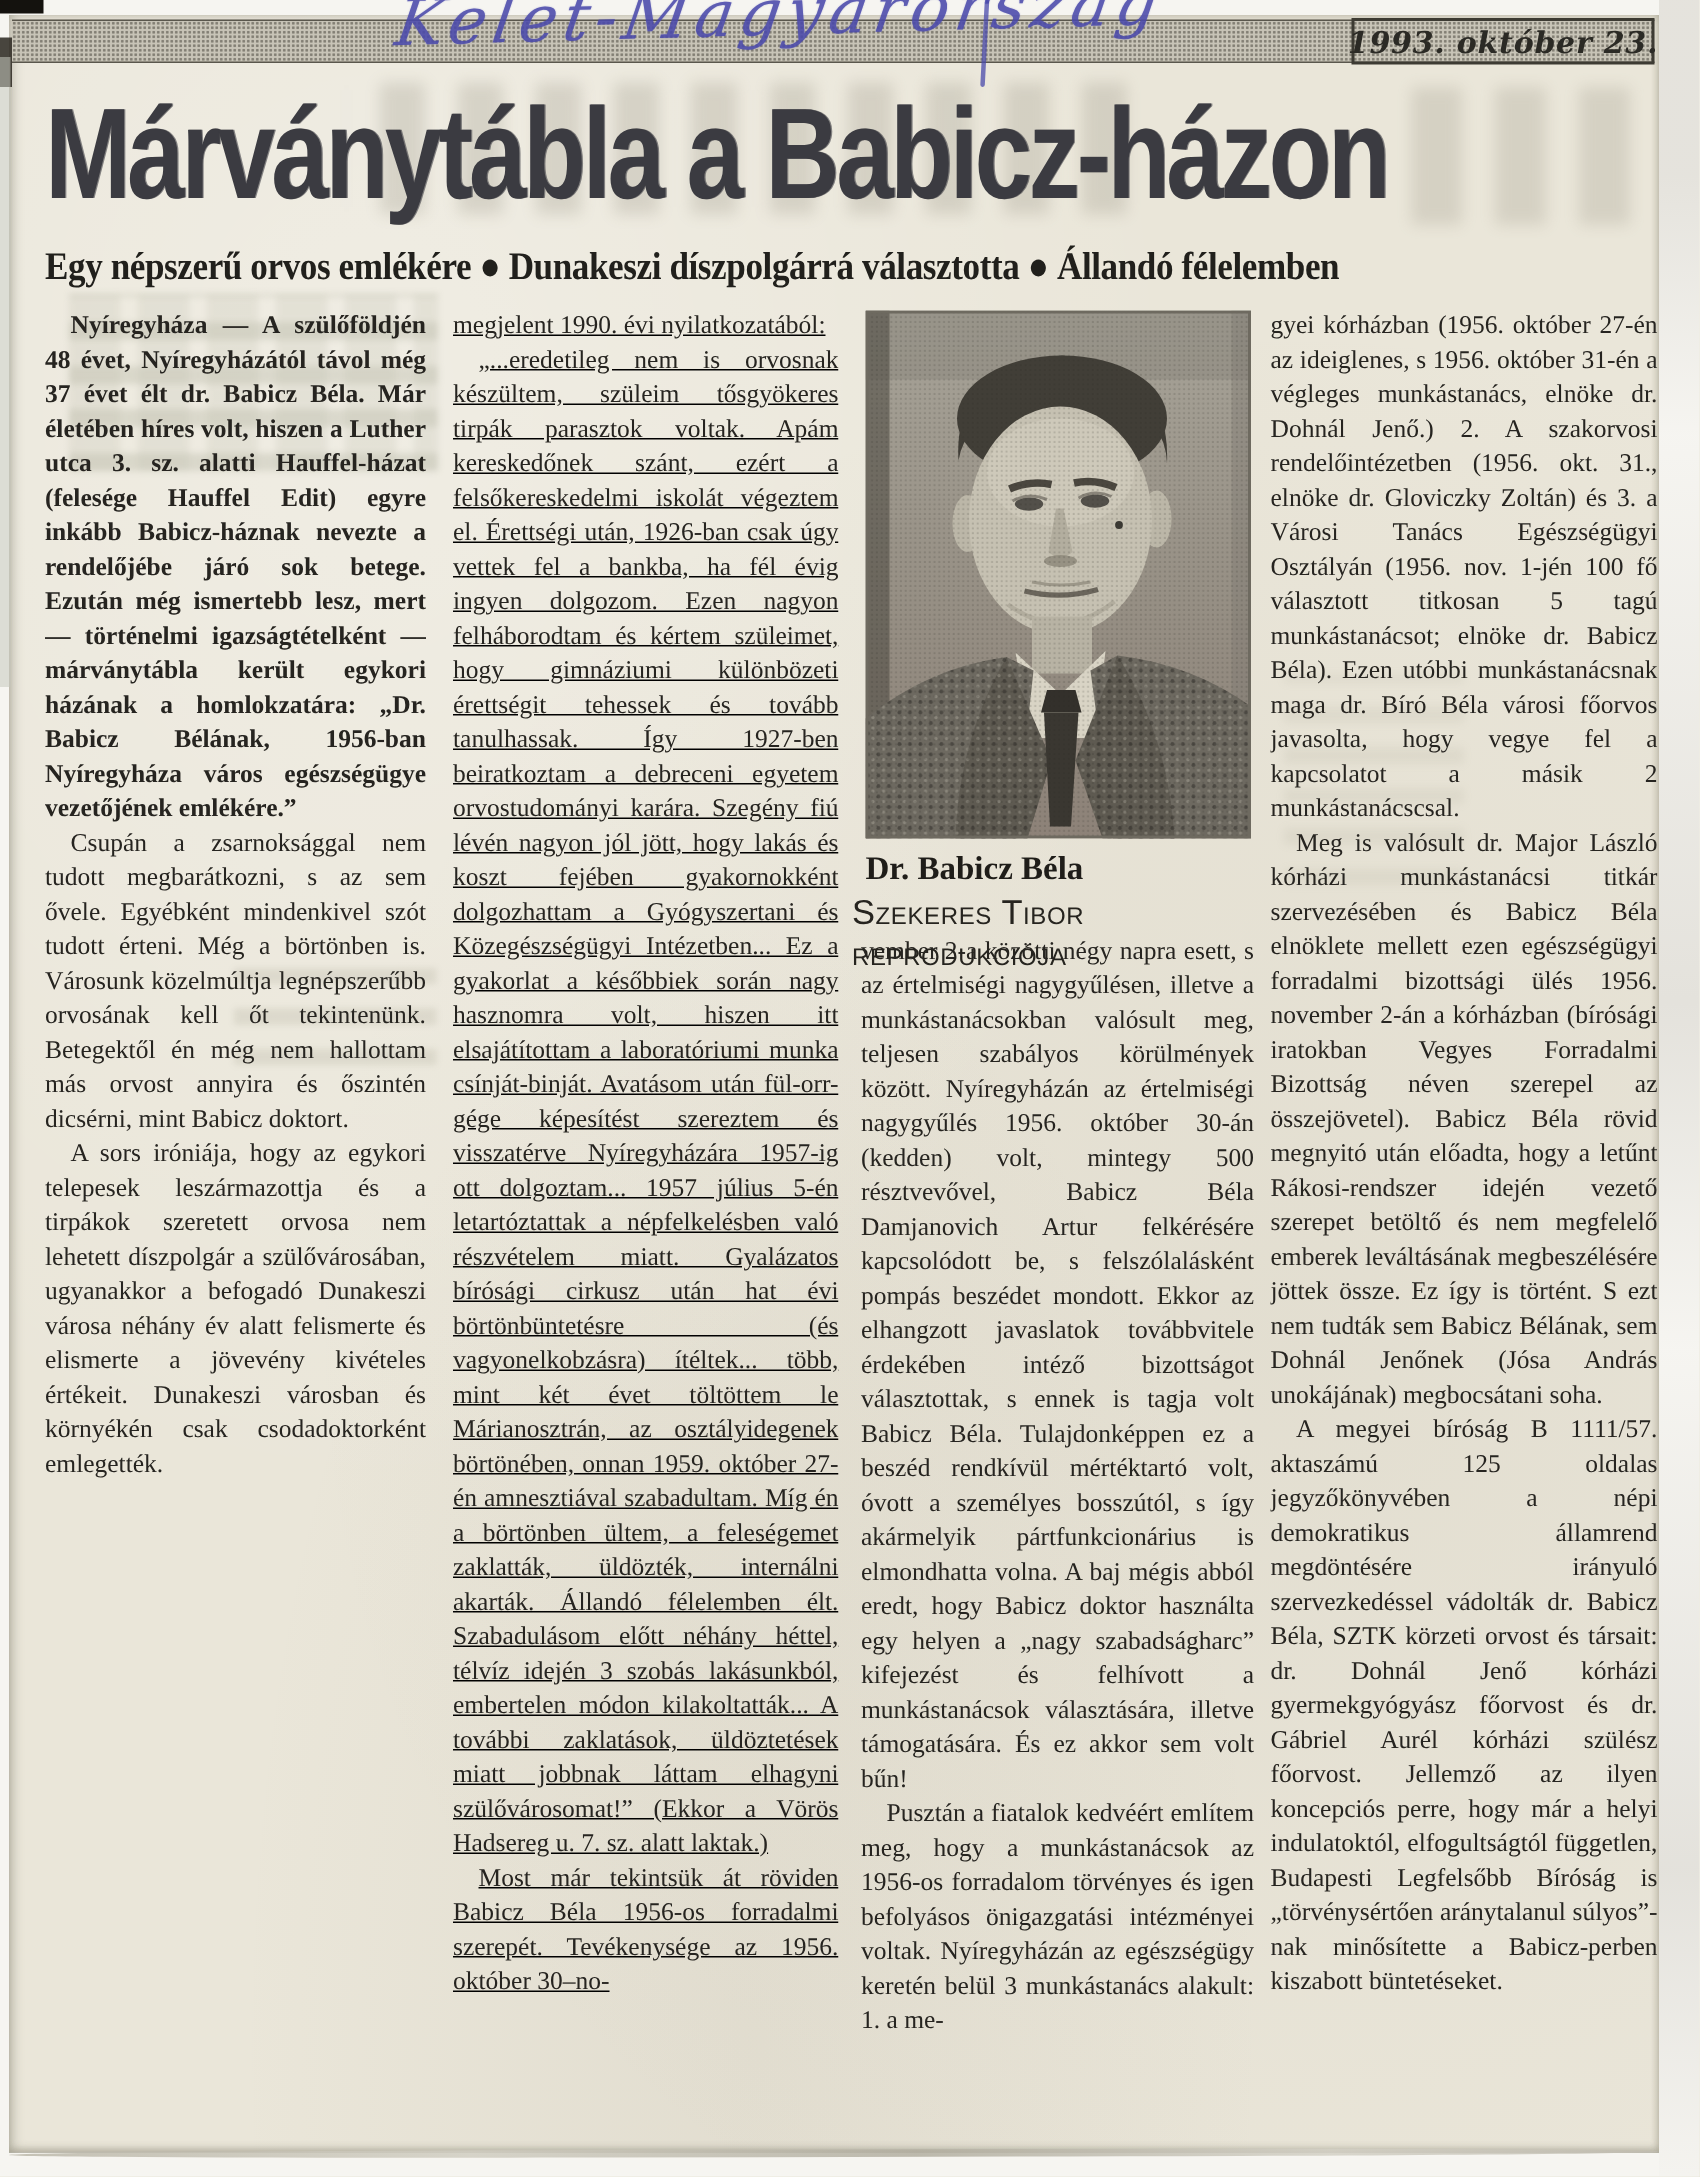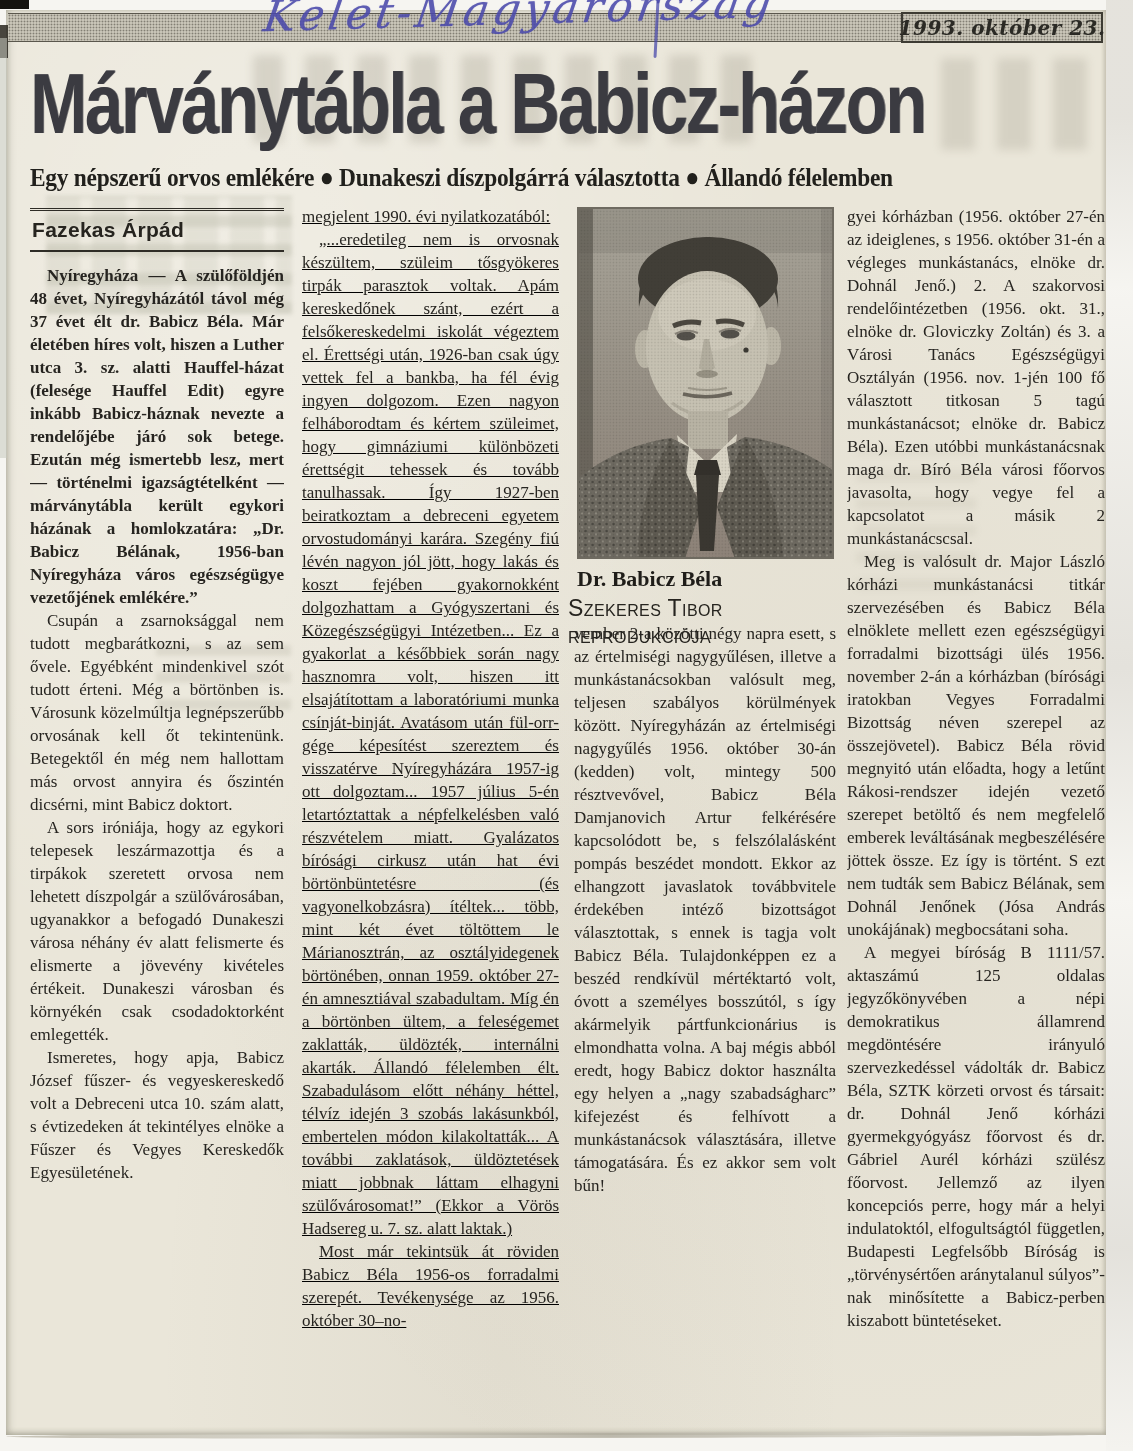--- a/index.html
+++ b/index.html
@@ -158,26 +158,24 @@
   <div class="abs band">
     <div class="date-box">
       <span class="date-text">1993. október 23.</span>
     </div>
   </div>
 
   <div class="abs main-title">Márványtábla a Babicz-házon</div>
   <div class="abs subtitle">Egy népszerű orvos emlékére ● Dunakeszi díszpolgárrá választotta ● Állandó félelemben</div>
 
   <div class="col col1">
-    <div class="byline">Fazekas Árpád</div>
     <p class="lead-par">Nyíregyháza — A szülőföldjén 48 évet, Nyíregyházától távol még 37 évet élt dr. Babicz Béla. Már életében híres volt, hiszen a Luther utca 3. sz. alatti Hauffel-házat (felesége Hauffel Edit) egyre inkább Babicz-háznak nevezte a rendelőjébe járó sok betege. Ezután még ismertebb lesz, mert — történelmi igazságtételként — márványtábla került egykori házának a homlokzatára: „Dr. Babicz Bélának, 1956-ban Nyíregyháza város egészségügye vezetőjének emlékére.”</p>
     <div>
         <p>Csupán a zsarnoksággal nem tudott megbarátkozni, s az sem ővele. Egyébként mindenkivel szót tudott érteni. Még a börtönben is. Városunk közelmúltja legnépszerűbb orvosának kell őt tekintenünk. Betegektől én még nem hallottam más orvost annyira és őszintén dicsérni, mint Babicz doktort.</p>
         <p>A sors iróniája, hogy az egykori telepesek leszármazottja és a tirpákok szeretett orvosa nem lehetett díszpolgár a szülővárosában, ugyanakkor a befogadó Dunakeszi városa néhány év alatt felismerte és elismerte a jövevény kivételes értékeit. Dunakeszi városban és környékén csak csodadoktorként emlegették.</p>
-        <p>Ismeretes, hogy apja, Babicz József fűszer- és vegyeskereskedő volt a Debreceni utca 10. szám alatt, s évtizedeken át tekintélyes elnöke a Fűszer és Vegyes Kereskedők Egyesületének.</p>
       </div>
   </div>
 
   <div class="col col2 cont">
     <div class="cont">
         <p>megjelent 1990. évi nyilatkozatából:</p>
         <p>„...eredetileg nem is orvosnak készültem, szüleim tősgyökeres tirpák parasztok voltak. Apám kereskedőnek szánt, ezért a felsőkereskedelmi iskolát végeztem el. Érettségi után, 1926-ban csak úgy vettek fel a bankba, ha fél évig ingyen dolgozom. Ezen nagyon felháborodtam és kértem szüleimet, hogy gimnáziumi különbözeti érettségit tehessek és tovább tanulhassak. Így 1927-ben beiratkoztam a debreceni egyetem orvostudományi karára. Szegény fiú lévén nagyon jól jött, hogy lakás és koszt fejében gyakornokként dolgozhattam a Gyógyszertani és Közegészségügyi Intézetben... Ez a gyakorlat a későbbiek során nagy hasznomra volt, hiszen itt elsajátítottam a laboratóriumi munka csínját-binját. Avatásom után fül-orr-gége képesítést szereztem és visszatérve Nyíregyházára 1957-ig ott dolgoztam... 1957 július 5-én letartóztattak a népfelkelésben való részvételem miatt. Gyalázatos bírósági cirkusz után hat évi börtönbüntetésre (és vagyonelkobzásra) ítéltek... több, mint két évet töltöttem le Márianosztrán, az osztályidegenek börtönében, onnan 1959. október 27-én amnesztiával szabadultam. Míg én a börtönben ültem, a feleségemet zaklatták, üldözték, internálni akarták. Állandó félelemben élt. Szabadulásom előtt néhány héttel, télvíz idején 3 szobás lakásunkból, embertelen módon kilakoltatták... A további zaklatások, üldöztetések miatt jobbnak láttam elhagyni szülővárosomat!” (Ekkor a Vörös Hadsereg u. 7. sz. alatt laktak.)</p>
         <p>Most már tekintsük át röviden Babicz Béla 1956-os forradalmi szerepét. Tevékenysége az 1956. október 30–no-</p>
       </div>
   </div>
@@ -248,20 +246,21 @@
 
       <rect x="0" y="0" width="257" height="352" fill="url(#ht)"></rect>
       <rect x="1" y="1" width="255" height="350" fill="none" stroke="#6e6a60" stroke-width="2"></rect>
     </svg>
   </div>
   <div class="abs caption">Dr. Babicz Béla</div>
   <div class="abs credit">Szekeres Tibor reprodukciója</div>
   <div class="col col3 col3-text">
     <div class="cont">
         <p>vember 2-a közötti négy napra esett, s az értelmiségi nagygyűlésen, illetve a munkástanácsokban valósult meg, teljesen szabályos körülmények között. Nyíregyházán az értelmiségi nagygyűlés 1956. október 30-án (kedden) volt, mintegy 500 résztvevővel, Babicz Béla Damjanovich Artur felkérésére kapcsolódott be, s felszólalásként pompás beszédet mondott. Ekkor az elhangzott javaslatok továbbvitele érdekében intéző bizottságot választottak, s ennek is tagja volt Babicz Béla. Tulajdonképpen ez a beszéd rendkívül mértéktartó volt, óvott a személyes bosszútól, s így akármelyik pártfunkcionárius is elmondhatta volna. A baj mégis abból eredt, hogy Babicz doktor használta egy helyen a „nagy szabadságharc” kifejezést és felhívott a munkástanácsok választására, illetve támogatására. És ez akkor sem volt bűn!</p>
+        <p>Pusztán a fiatalok kedvéért említem meg, hogy a munkástanácsok az 1956-os forradalom törvényes és igen befolyásos önigazgatási intézményei voltak. Nyíregyházán az egészségügy keretén belül 3 munkástanács alakult: 1. a me-</p>
       </div>
   </div>
 
   <div class="col col4">
     <div class="cont">
         <p>gyei kórházban (1956. október 27-én az ideiglenes, s 1956. október 31-én a végleges munkástanács, elnöke dr. Dohnál Jenő.) 2. A szakorvosi rendelőintézetben (1956. okt. 31., elnöke dr. Gloviczky Zoltán) és 3. a Városi Tanács Egészségügyi Osztályán (1956. nov. 1-jén 100 fő választott titkosan 5 tagú munkástanácsot; elnöke dr. Babicz Béla). Ezen utóbbi munkástanácsnak maga dr. Bíró Béla városi főorvos javasolta, hogy vegye fel a kapcsolatot a másik 2 munkástanácscsal.</p>
         <p>Meg is valósult dr. Major László kórházi munkástanácsi titkár szervezésében és Babicz Béla elnöklete mellett ezen egészségügyi forradalmi bizottsági ülés 1956. november 2-án a kórházban (bírósági iratokban Vegyes Forradalmi Bizottság néven szerepel az összejövetel). Babicz Béla rövid megnyitó után előadta, hogy a letűnt Rákosi-rendszer idején vezető szerepet betöltő és nem megfelelő emberek leváltásának megbeszélésére jöttek össze. Ez így is történt. S ezt nem tudták sem Babicz Bélának, sem Dohnál Jenőnek (Jósa András unokájának) megbocsátani soha.</p>
         <p>A megyei bíróság B 1111/57. aktaszámú 125 oldalas jegyzőkönyvében a népi demokratikus államrend megdöntésére irányuló szervezkedéssel vádolták dr. Babicz Béla, SZTK körzeti orvost és társait: dr. Dohnál Jenő kórházi gyermekgyógyász főorvost és dr. Gábriel Aurél kórházi szülész főorvost. Jellemző az ilyen koncepciós perre, hogy már a helyi indulatoktól, elfogultságtól független, Budapesti Legfelsőbb Bíróság is „törvénysértően aránytalanul súlyos”-nak minősítette a Babicz-perben kiszabott büntetéseket.</p>
       </div>
   </div>

